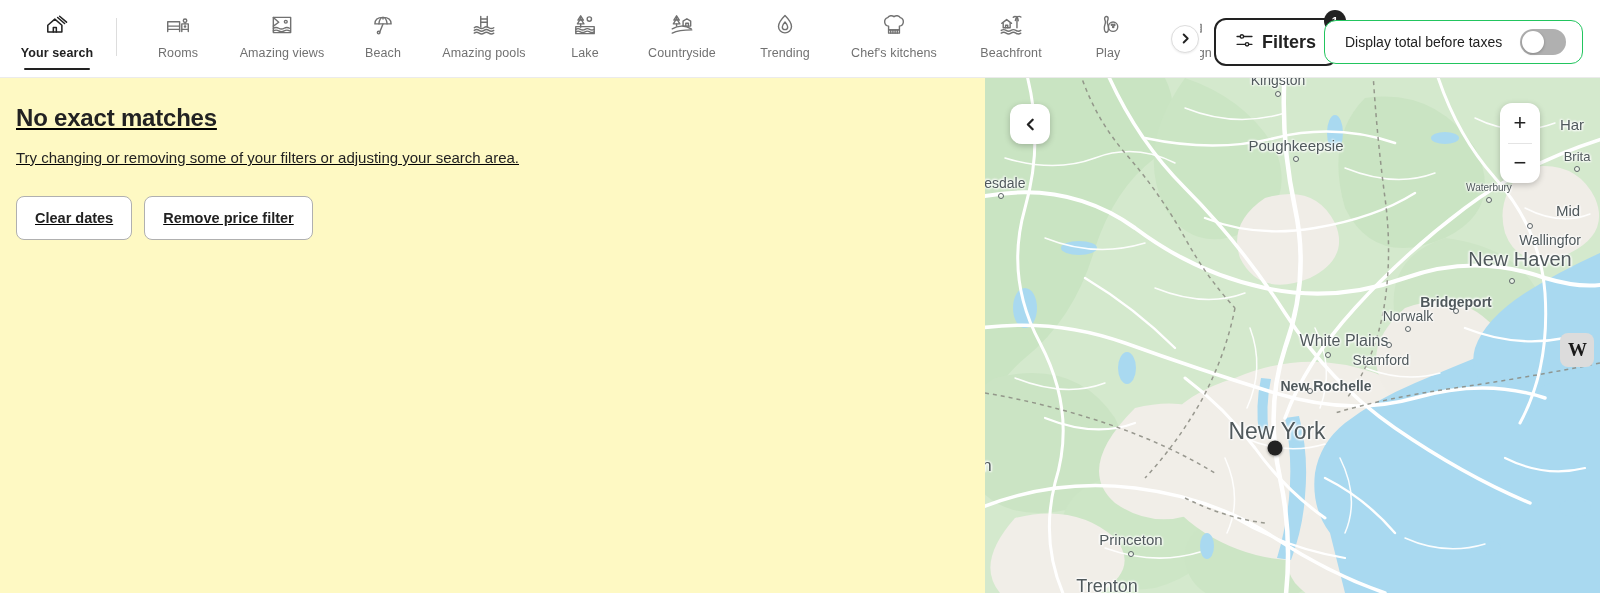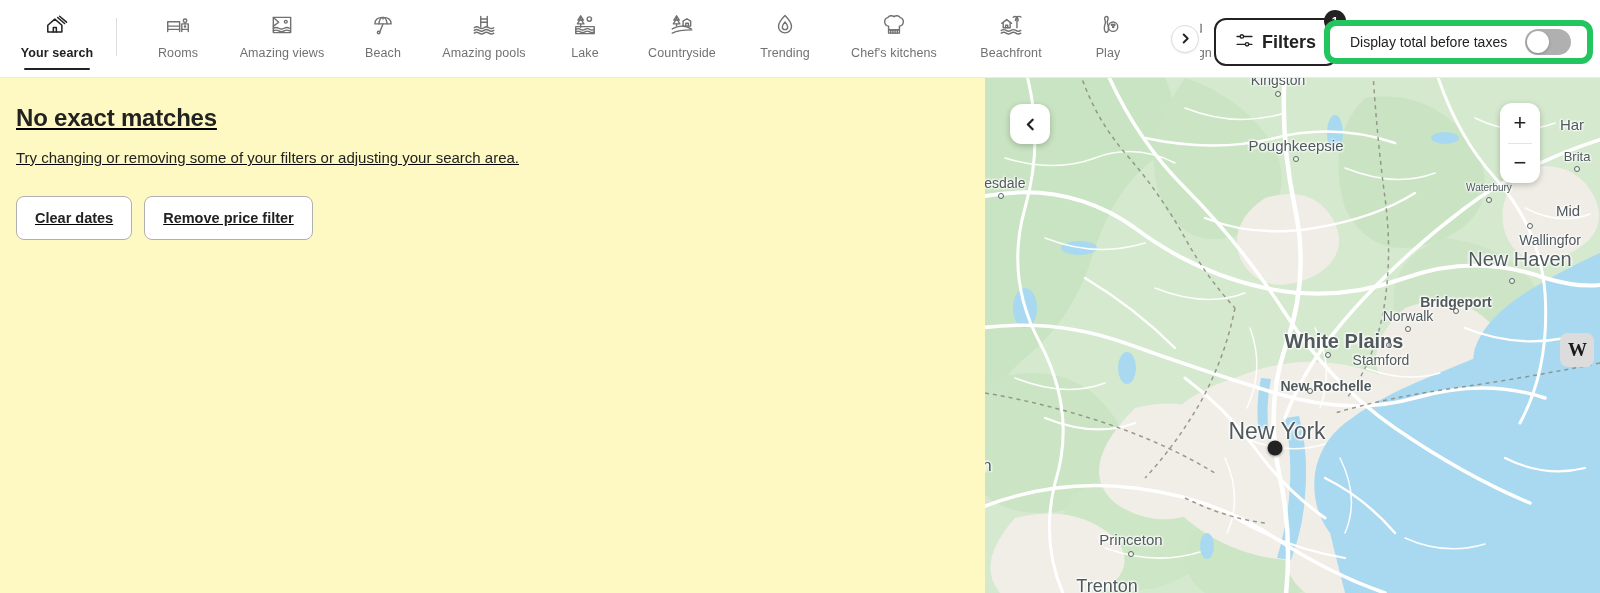--- a/index.html
+++ b/index.html
@@ -127,21 +127,21 @@
     display: flex; align-items: center; justify-content: center;
   }
 
   
   .taxes-box {
     position: absolute;
     left: 1324px; top: 20px;
     height: 44px;
     padding: 0 16px 0 20px;
     display: flex; align-items: center; gap: 18px;
-    border: 6px solid #22c55e;
+    border: 1px solid #22c55e;
     border-radius: 12px;
     background: #ffffff;
     cursor: pointer;
   }
   .taxes-box .tlbl {
     font-size: 14px; color: #222222; white-space: nowrap;
   }
   .switch {
     width: 46px; height: 26px;
     border-radius: 13px;
@@ -594,21 +594,21 @@
       <div class="map-dot" style="left: 504px; top: 122px;"></div>
       <div class="map-label" style="left: 583px; top: 132px; font-size: 15px; font-weight: 400;">Mid</div>
       <div class="map-label" style="left: 565px; top: 162px; font-size: 14px; font-weight: 400;">Wallingfor</div>
       <div class="map-dot" style="left: 545px; top: 148px;"></div>
       <div class="map-label" style="left: 535px; top: 181px; font-size: 20px; font-weight: 400;">New Haven</div>
       <div class="map-dot" style="left: 527px; top: 203px;"></div>
       <div class="map-label" style="left: 471px; top: 224px; font-size: 14px; font-weight: 700;">Bridgeport</div>
       <div class="map-dot" style="left: 471px; top: 233px;"></div>
       <div class="map-label" style="left: 423px; top: 238px; font-size: 14px; font-weight: 400;">Norwalk</div>
       <div class="map-dot" style="left: 423px; top: 251px;"></div>
-      <div class="map-label" style="left: 359px; top: 263px; font-size: 20px; font-weight: 700;">White Plains</div>
+      <div class="map-label" style="left: 359px; top: 263px; font-size: 16px; font-weight: 400;">White Plains</div>
       <div class="map-dot" style="left: 343px; top: 277px;"></div>
       <div class="map-label" style="left: 396px; top: 282px; font-size: 14px; font-weight: 400;">Stamford</div>
       <div class="map-dot" style="left: 404px; top: 267px;"></div>
       <div class="map-label" style="left: 341px; top: 308px; font-size: 14px; font-weight: 700;">New Rochelle</div>
       <div class="map-dot" style="left: 325px; top: 313px;"></div>
       <div class="map-label" style="left: 292px; top: 353px; font-size: 23px; font-weight: 400;">New York</div>
       <div class="map-label" style="left: 2px; top: 388px; font-size: 17px; font-weight: 400;">n</div>
       <div class="map-label" style="left: 146px; top: 461px; font-size: 15px; font-weight: 400;">Princeton</div>
       <div class="map-dot" style="left: 146px; top: 476px;"></div>
       <div class="map-label" style="left: 122px; top: 508px; font-size: 18px; font-weight: 400;">Trenton</div>

